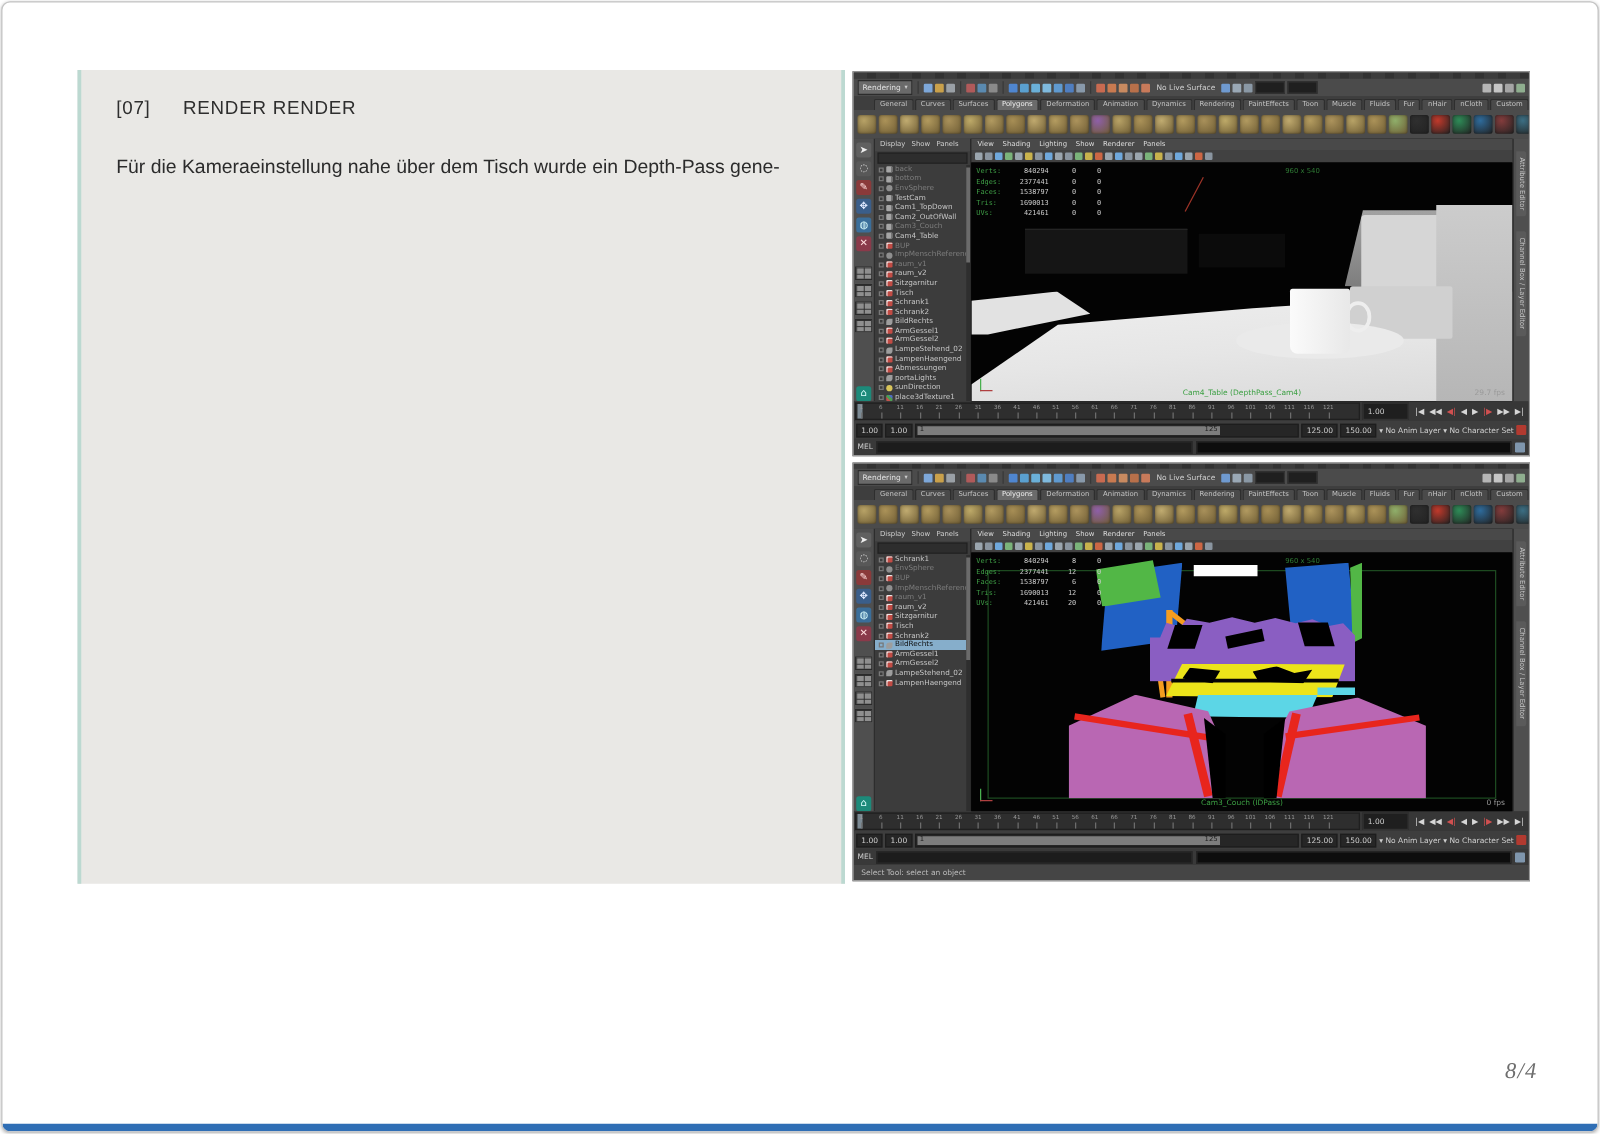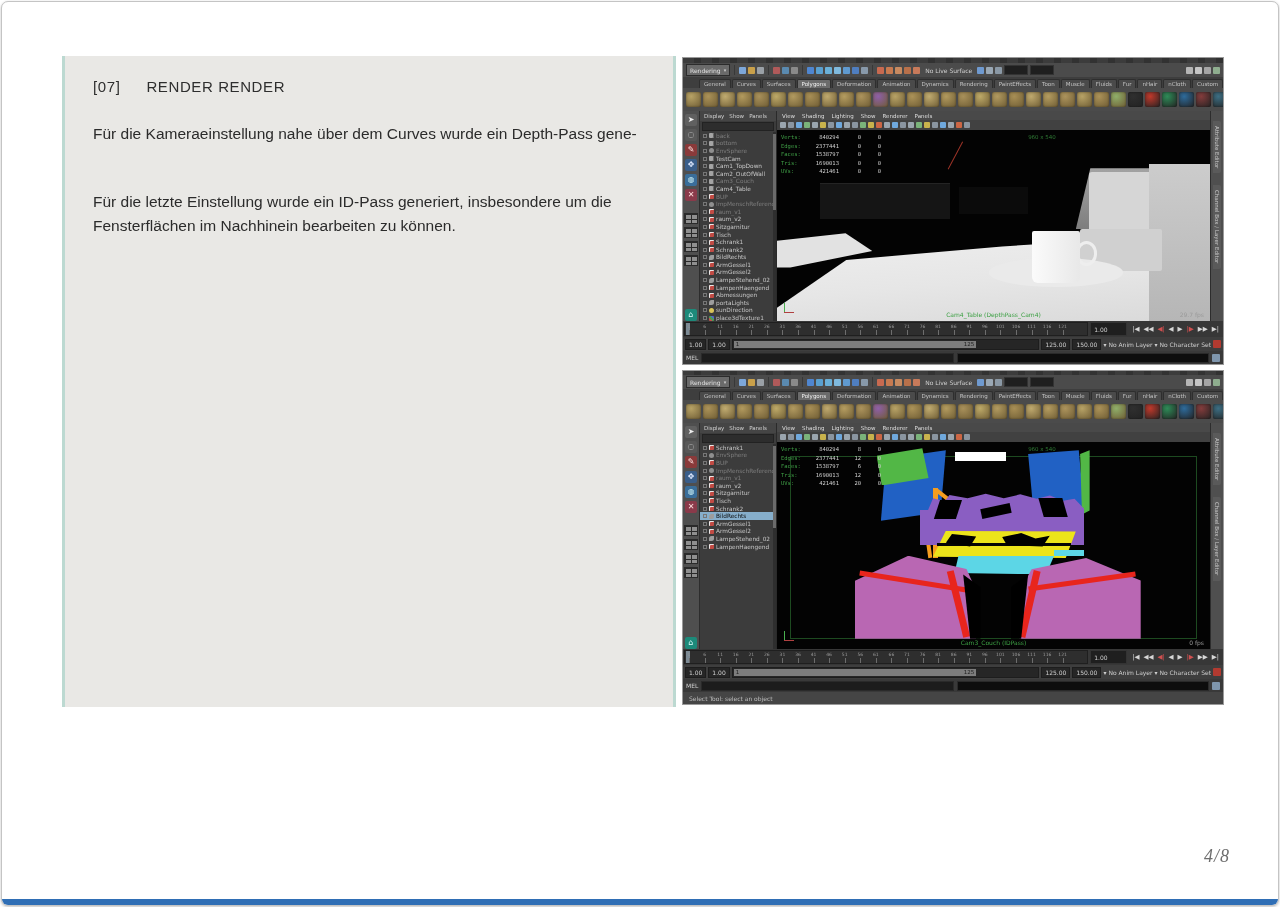--- a/index.html
+++ b/index.html
@@ -123,25 +123,21 @@
 <body>
 
 <div class="page">
 
   <div class="text-panel">
     <div class="article-head">
       <span>[07]</span>
       <span>RENDER RENDER</span>
     </div>
     <div class="para para-1">
-      <div>Für die Kameraeinstellung nahe über dem Curves wurde ein Depth-Pass gene-</div>
-    </div>
-    <div class="para para-2">
-      <div>Für die letzte Einstellung wurde ein ID-Pass generiert, insbesondere um die</div>
-      <div>Fensterflächen im Nachhinein bearbeiten zu können.</div>
+      <div>Für die Kameraeinstellung nahe über dem Tisch wurde ein Depth-Pass gene-</div>
     </div>
   </div>
 
   <div class="shots">
     <div class="maya maya-top" id="maya-0">
         <div class="m-menustrip"></div>
         <div class="m-status">
           <div class="m-dd">Rendering<div class="car">▾</div></div>
           <div class="s-sep"></div>
           <div class="s-ico" style="background: rgb(125, 167, 217);"></div>
@@ -960,15 +956,15 @@
         <div class="m-mel">
           <div class="mel-label">MEL</div>
           <div class="mel-in1"></div>
           <div class="mel-in2"></div>
           <div class="mel-ico"></div>
         </div>
         <div class="m-help">Select Tool: select an object</div>
       </div>
   </div>
 
-  <div class="page-number">4/8</div>
+  <div class="page-number">8/4</div>
   <div class="bottom-bar"></div>
 </div>
 
 </body></html>

